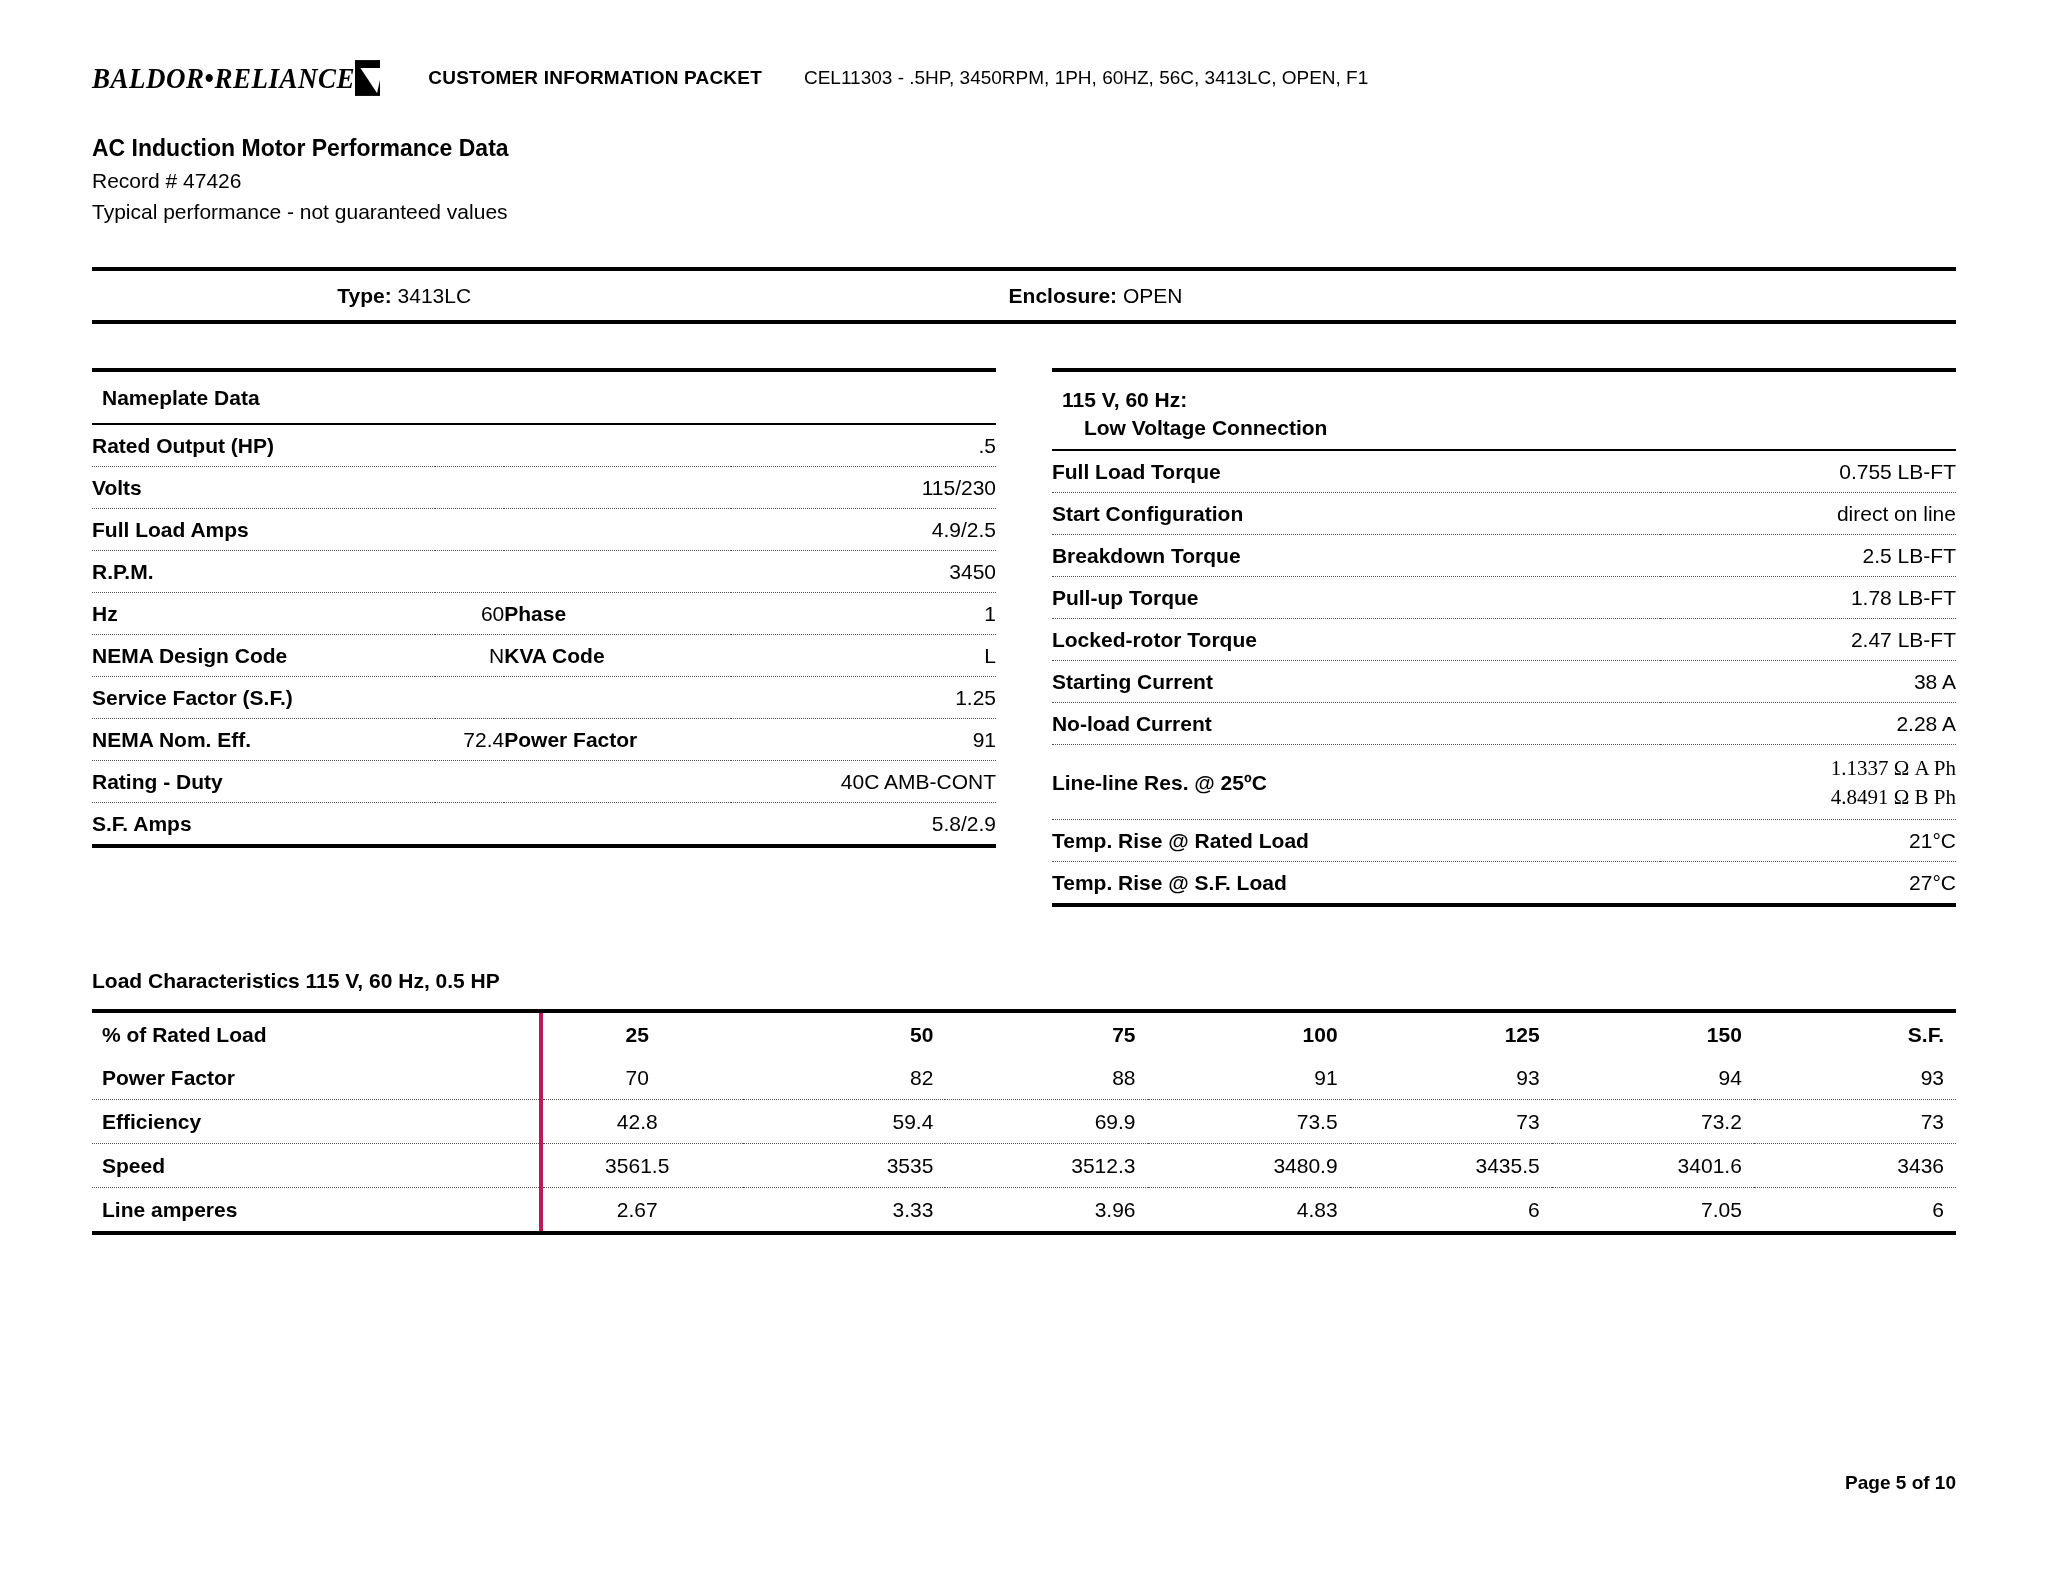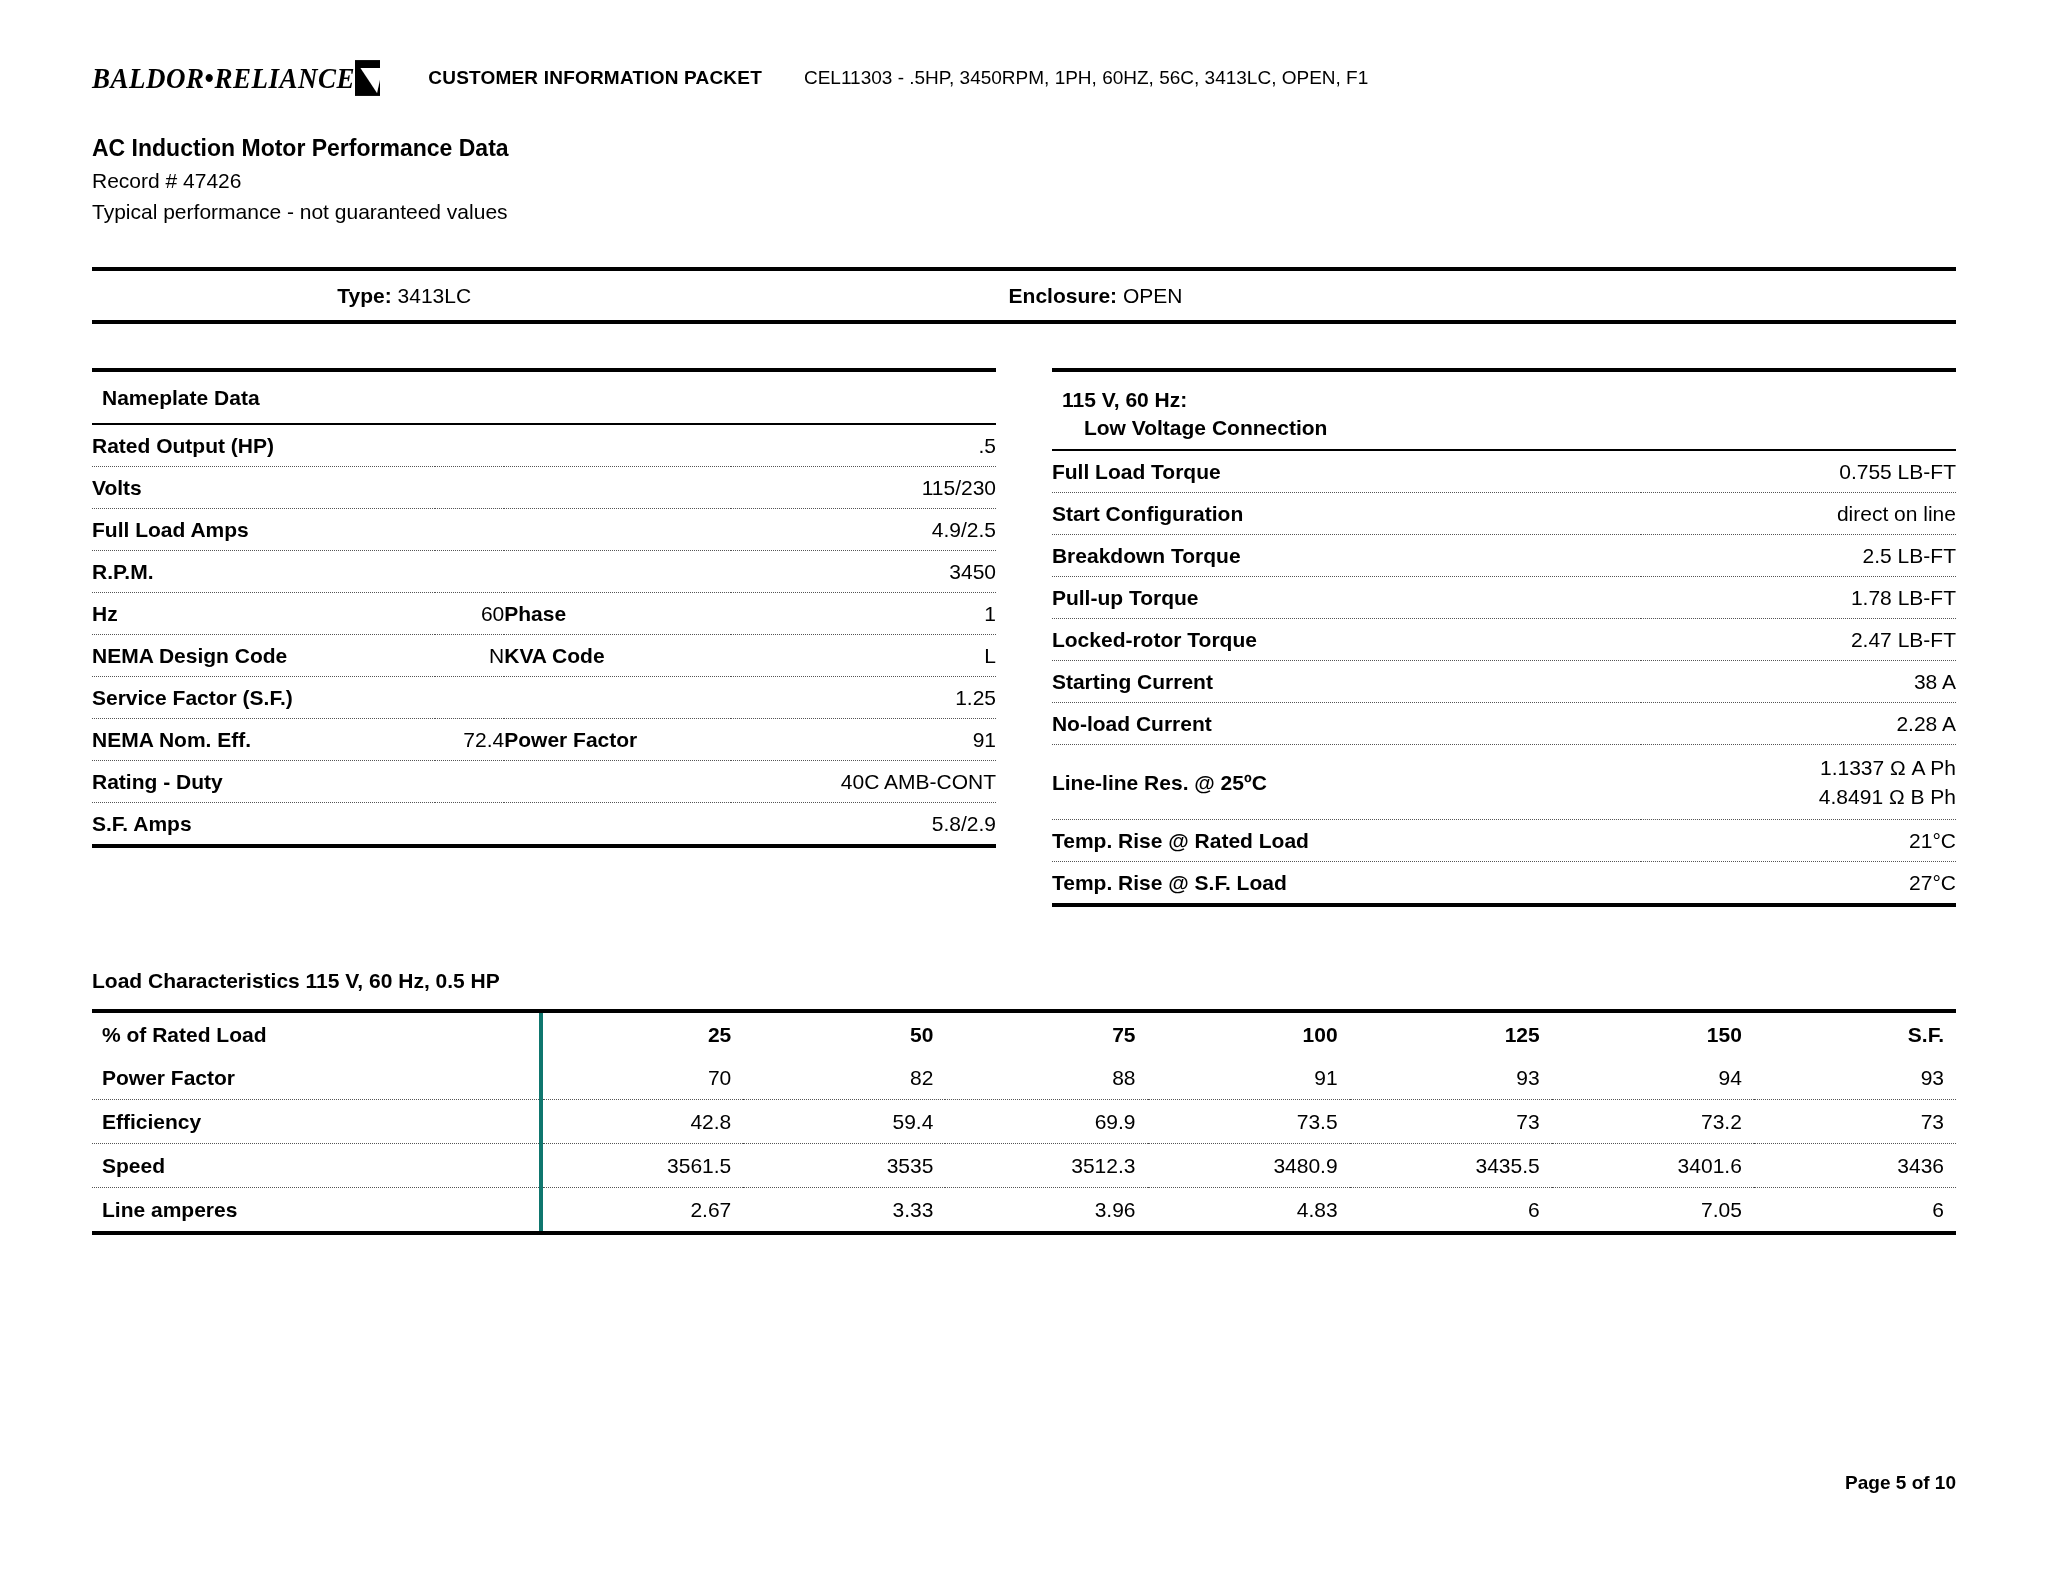--- a/index.html
+++ b/index.html
@@ -173,21 +173,22 @@
     width: 24%;
     white-space: nowrap;
   }
   table.lc td.num {
     text-align: right;
     padding-right: 12px;
     width: 10.8%;
     white-space: nowrap;
   }
   table.lc td.firstnum {
-    border-left: 4px solid #0f766e;
+    border-left: 4px solid #be185d;
+    text-align: center;
   }
   table.lc thead td { font-weight: bold; }
 
   
   .footer {
     position: absolute;
     right: 92px;
     bottom: 88px;
     font-size: 19px;
     font-weight: bold;
@@ -332,21 +333,21 @@
           <tr>
             <td class="k">Starting Current</td>
             <td class="v">38 A</td>
           </tr>
           <tr>
             <td class="k">No-load Current</td>
             <td class="v">2.28 A</td>
           </tr>
           <tr>
             <td class="k">Line-line Res. @ 25ºC</td>
-            <td class="v two-line-val" style="white-space:pre-line;">1.1337 Ω A Ph
+            <td class="v two-line-val" style="white-space:pre-line;font-family:Liberation Serif, serif;">1.1337 Ω A Ph
 4.8491 Ω B Ph</td>
           </tr>
           <tr>
             <td class="k">Temp. Rise @ Rated Load</td>
             <td class="v">21°C</td>
           </tr>
           <tr>
             <td class="k">Temp. Rise @ S.F. Load</td>
             <td class="v">27°C</td>
           </tr>

